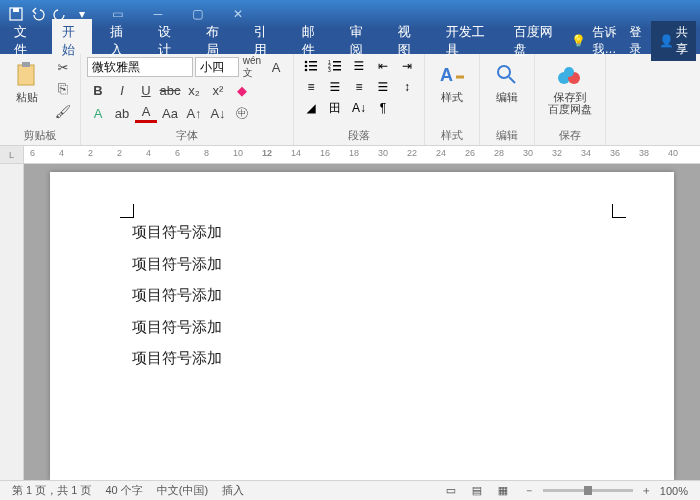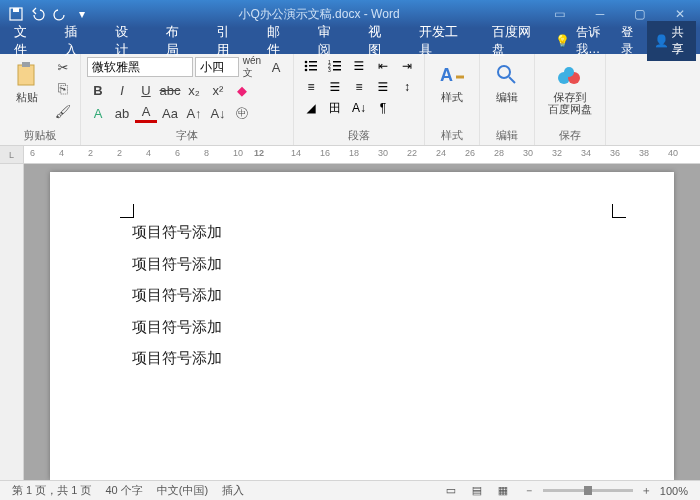--- a/index.html
+++ b/index.html
@@ -65,31 +65,31 @@
           <path d="M5 1 L2 4 L5 7" fill="none" stroke="#fff" stroke-width="1.3"></path>
         </svg>
       </span>
     <span class="qat-icon">
         <svg width="14" height="14" viewBox="0 0 14 14">
           <path d="M5 3 A5 5 0 1 0 11 8" fill="none" stroke="#fff" stroke-width="1.3"></path>
         </svg>
       </span>
     <span class="qat-icon" style="color:#fff">▾</span>
   </div>
-  <div class="title-text">小Q办公演示文稿.docx - Word</div>
   <span class="win-btn">▭</span>
   <div class="win-btns">
     <span class="win-btn">─</span>
     <span class="win-btn">▢</span>
     <span class="win-btn">✕</span>
   </div>
 </div>
 
 <div class="ribbon-tabs">
   <div class="tab file">文件</div>
+  <div class="tab active">开始</div>
   <div class="tab">插入</div>
   <div class="tab">设计</div>
   <div class="tab">布局</div>
   <div class="tab">引用</div>
   <div class="tab">邮件</div>
   <div class="tab">审阅</div>
   <div class="tab">视图</div>
   <div class="tab">开发工具</div>
   <div class="tab">百度网盘</div>
   <div class="tab-right">
@@ -259,21 +259,21 @@
   <div class="ruler-corner">L</div>
   <div class="ruler" id="hruler">
       <span class="ruler-tick" style="left: 6px;">6</span>
       <span class="ruler-tick" style="left: 35px;">4</span>
       <span class="ruler-tick" style="left: 64px;">2</span>
       <span class="ruler-tick" style="left: 93px;">2</span>
       <span class="ruler-tick" style="left: 122px;">4</span>
       <span class="ruler-tick" style="left: 151px;">6</span>
       <span class="ruler-tick" style="left: 180px;">8</span>
       <span class="ruler-tick" style="left: 209px;">10</span>
-      <span class="ruler-tick" style="left: 230px; font-weight: bold;">12</span>
+      <span class="ruler-tick" style="left: 238px; font-weight: bold;">12</span>
       <span class="ruler-tick" style="left: 267px;">14</span>
       <span class="ruler-tick" style="left: 296px;">16</span>
       <span class="ruler-tick" style="left: 325px;">18</span>
       <span class="ruler-tick" style="left: 354px;">30</span>
       <span class="ruler-tick" style="left: 383px;">22</span>
       <span class="ruler-tick" style="left: 412px;">24</span>
       <span class="ruler-tick" style="left: 441px;">26</span>
       <span class="ruler-tick" style="left: 470px;">28</span>
       <span class="ruler-tick" style="left: 499px;">30</span>
       <span class="ruler-tick" style="left: 528px;">32</span>

